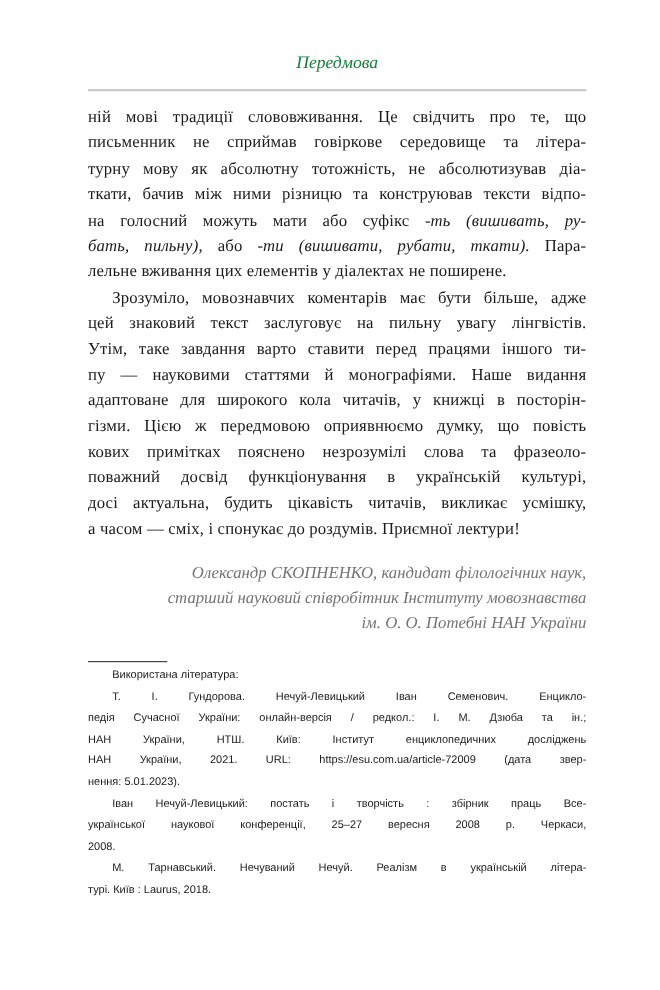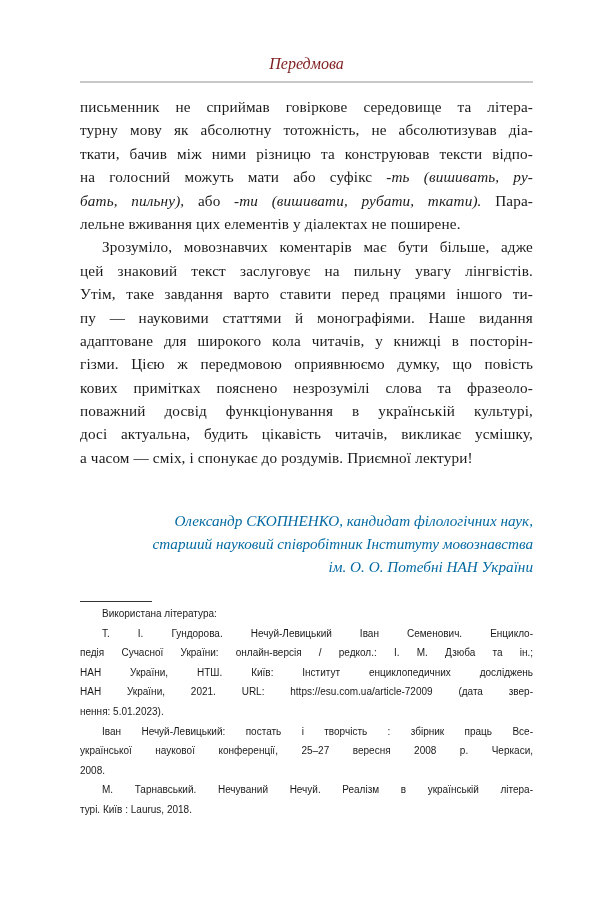--- a/index.html
+++ b/index.html
@@ -1,47 +1,48 @@
 <!DOCTYPE html>
 <html><head>
   <meta charset="utf-8">
   <style>
     html, body { margin: 0; padding: 0; background: #ffffff; }
     body { width: 600px; height: 900px; position: relative; overflow: hidden;
            font-family: "DejaVu Serif", "Liberation Serif", serif; color: #1a1a1a; }
     .page { position: absolute; left: 0; top: 0; width: 600px; height: 900px; background: #ffffff; }
-    .running-head { position: absolute; left: 80px; width: 453px; top: 55px; text-align: center;
-                    font-family: "Liberation Serif", serif; font-style: italic; font-size: 16px; color: #7f1d1d; }
+    .running-head { position: absolute; left: 80px; width: 453px; top: 49px; text-align: center;
+                    font-family: "Liberation Serif", serif; font-style: italic; font-size: 16px; color: #15803d; }
     .head-rule { position: absolute; left: 80px; width: 453px; top: 81px; height: 2px; background: #c8c8c8; }
     .body-text { position: absolute; left: 80px; width: 453px; top: 95px; }
     .line { display: block; height: 23.4px; line-height: 23.4px; font-size: 15.2px; white-space: nowrap;
             text-align: justify; text-align-last: justify; font-family: "Liberation Serif", serif; letter-spacing: 0.15px; }
     .line.last { text-align-last: left; }
     .line.indent { padding-left: 22px; }
     .line i { font-style: italic; }
     .signature { position: absolute; left: 80px; width: 453px; top: 509px; text-align: right;
-                 font-family: "Liberation Serif", serif; font-style: italic; font-size: 15.2px; color: #0369a1; }
+                 font-family: "Liberation Serif", serif; font-style: italic; font-size: 15.2px; color: #737373; }
     .signature .sline { display: block; height: 23px; line-height: 23px; white-space: nowrap; }
     .fn-rule { position: absolute; left: 80px; width: 72px; top: 601px; height: 1px; background: #333; }
     .footnotes { position: absolute; left: 80px; width: 453px; top: 604px; }
     .fline { display: block; height: 19.6px; line-height: 19.6px; font-size: 10px; white-space: nowrap;
              text-align: justify; text-align-last: justify; font-family: Liberation Sans, sans-serif; }
     .fline.last { text-align-last: left; }
     .fline.indent { padding-left: 22px; }
   </style>
 </head>
 <body>
 
 <div class="page">
 
   <div class="running-head">Передмова</div>
   <div class="head-rule"></div>
 
   <div class="body-text">
     <div>
+      <span class="line">ній мові традиції слововживання. Це свідчить про те, що</span>
       <span class="line">письменник не сприймав говіркове середовище та літера-</span>
       <span class="line">турну мову як абсолютну тотожність, не абсолютизував діа-</span>
       <span class="line">ткати, бачив між ними різницю та конструював тексти відпо-</span>
       <span class="line"><span>на голосний можуть мати або суфікс </span><i>-ть (вишивать, ру-</i></span>
       <span class="line"><i>бать, пильну),</i><span> або </span><i>-ти (вишивати, рубати, ткати).</i><span> Пара-</span></span>
       <span class="line last">лельне вживання цих елементів у діалектах не поширене.</span>
     </div>
     <div>
       <span class="line indent">Зрозуміло, мовознавчих коментарів має бути більше, адже</span>
       <span class="line">цей знаковий текст заслуговує на пильну увагу лінгвістів.</span>

